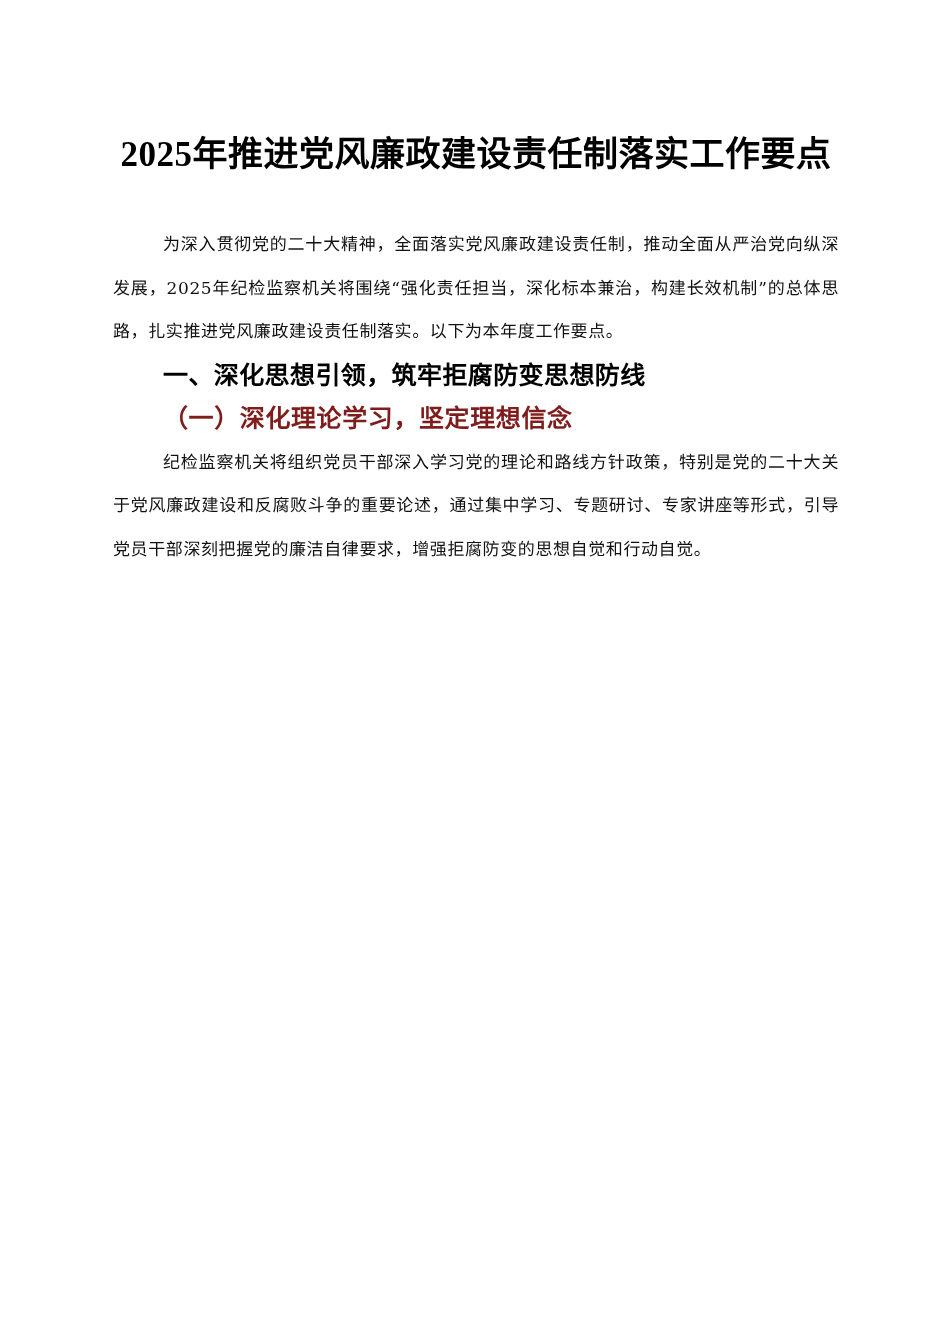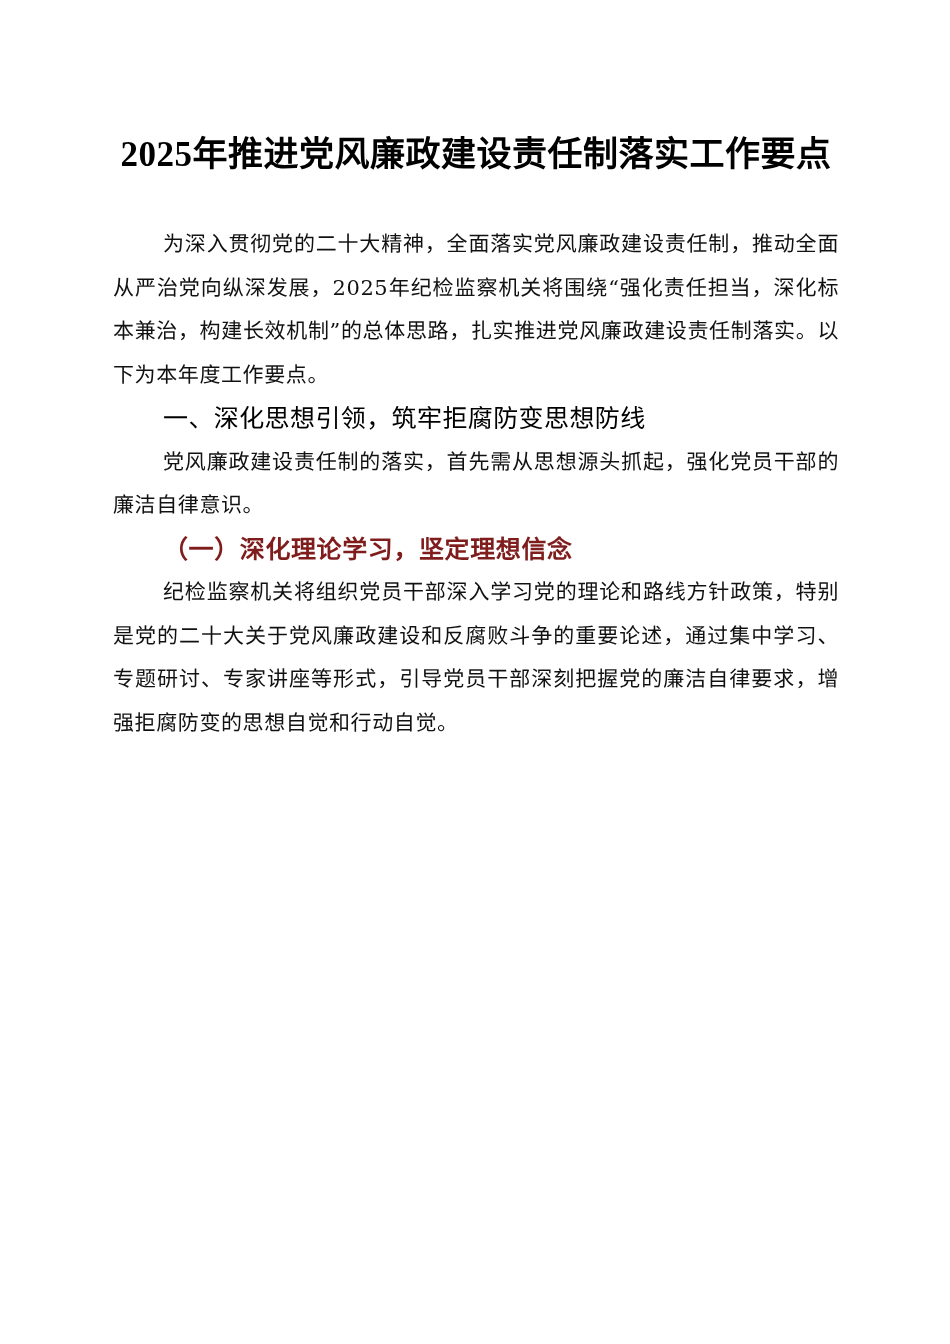--- a/index.html
+++ b/index.html
@@ -46,37 +46,37 @@
     letter-spacing: 0.5px;
     color: #000000;
     word-break: break-all;
   }
 
   
   .body-para {
     margin: 0;
     padding: 0;
     font-family: "DejaVu Serif", "Liberation Serif", serif;
-    font-size: 21px;
+    font-size: 17px;
     line-height: 43.5px;
     text-align: justify;
     text-align-last: left;
     text-indent: 50px;
     letter-spacing: 0.6px;
     color: #111111;
     word-break: break-all;
     font-weight: 400;
   }
 
   
   .h1-sec {
     margin: 0;
     padding: 0;
     font-family: "Liberation Sans", "DejaVu Sans", sans-serif;
-    font-weight: normal;
+    font-weight: bold;
     font-size: 25px;
     line-height: 43.5px;
     text-indent: 50px;
     letter-spacing: 0.4px;
     color: #000000;
     word-break: break-all;
   }
 
   
   .h2-sec {
@@ -101,21 +101,20 @@
   <div class="content">
 
     <h1 class="doc-title">2025年推进党风廉政建设责任制落实工作要点</h1>
 
     <div class="gap-title-body"></div>
 
     <p class="body-para">为深入贯彻党的二十大精神，全面落实党风廉政建设责任制，推动全面从严治党向纵深发展，2025年纪检监察机关将围绕“强化责任担当，深化标本兼治，构建长效机制”的总体思路，扎实推进党风廉政建设责任制落实。以下为本年度工作要点。</p>
 
     <p class="h1-sec">一、深化思想引领，筑牢拒腐防变思想防线</p>
 
-    <p class="body-para">党风廉政建设责任制的落实，首先需从思想源头抓起，强化党员干部的廉洁自律意识。</p>
 
     <p class="h2-sec">（一）深化理论学习，坚定理想信念</p>
 
     <p class="body-para">纪检监察机关将组织党员干部深入学习党的理论和路线方针政策，特别是党的二十大关于党风廉政建设和反腐败斗争的重要论述，通过集中学习、专题研讨、专家讲座等形式，引导党员干部深刻把握党的廉洁自律要求，增强拒腐防变的思想自觉和行动自觉。</p>
 
 
 
 
   </div>
 </div>

